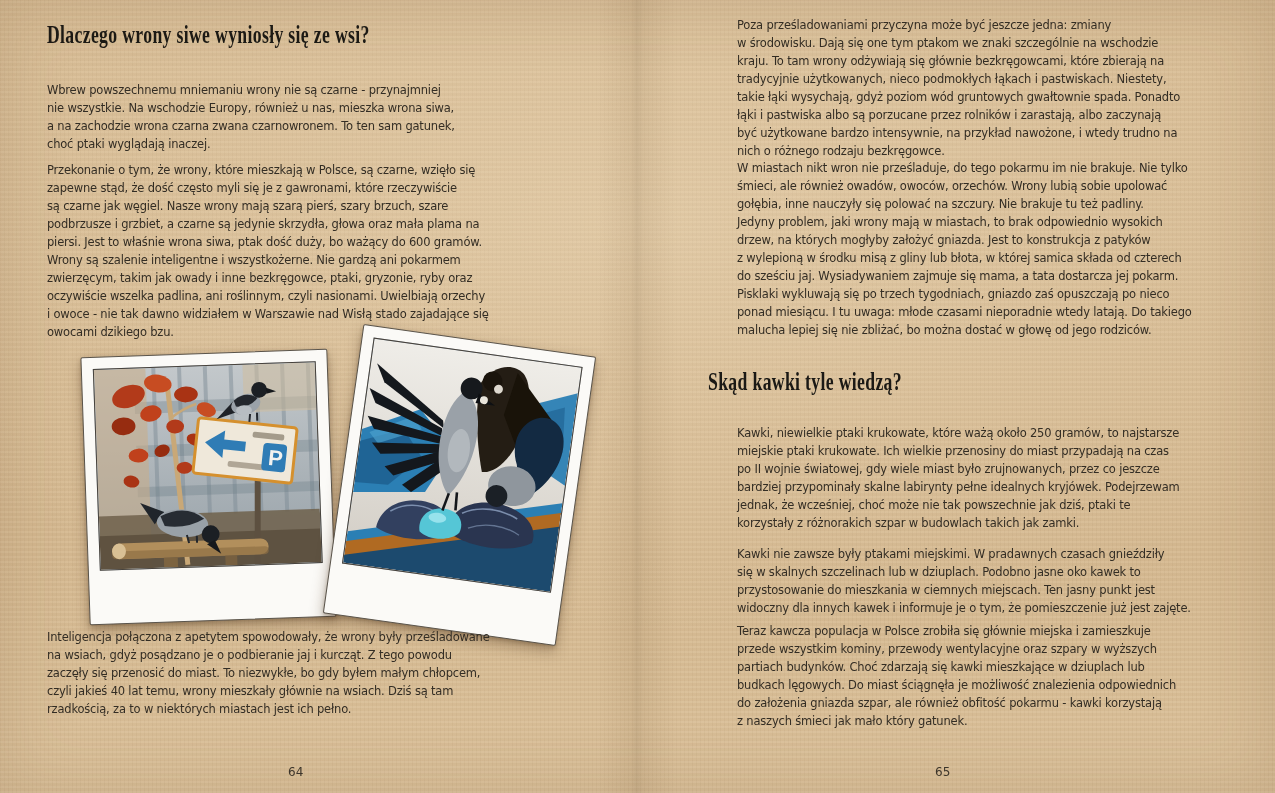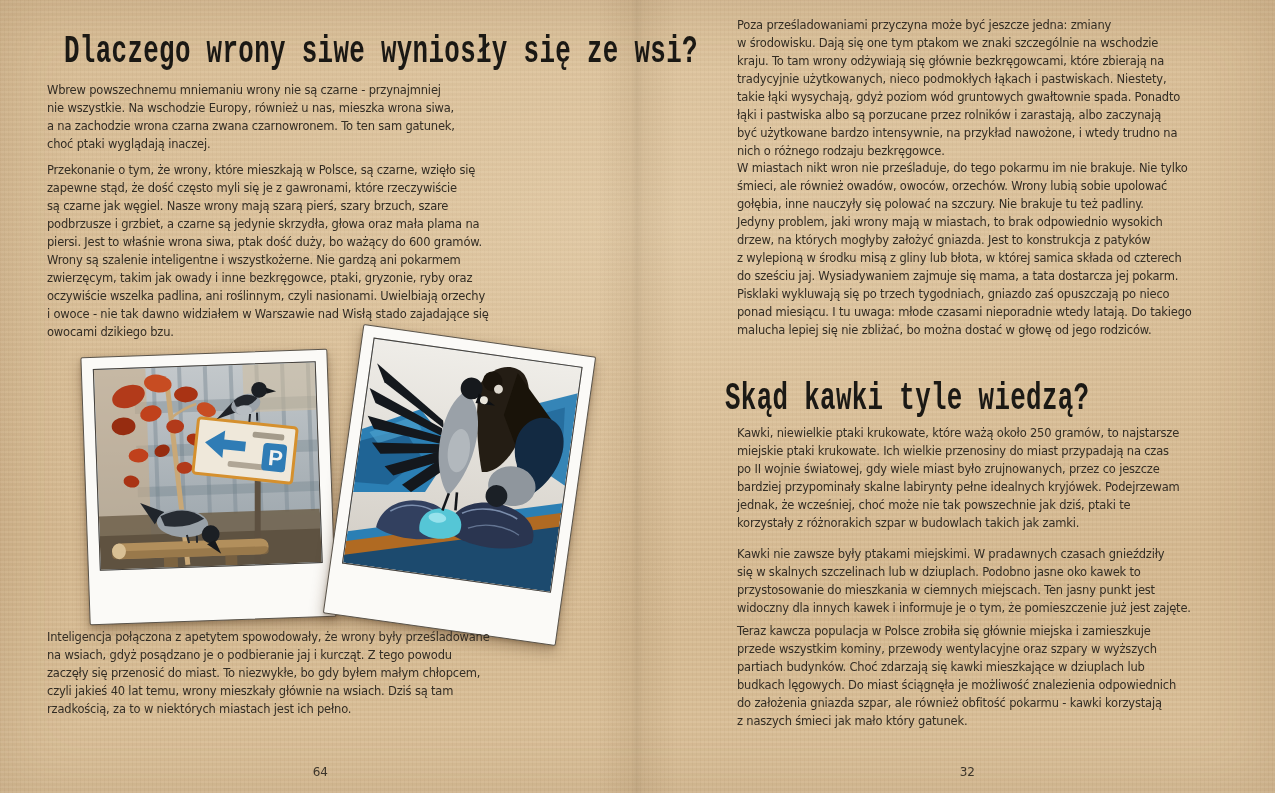--- a/index.html
+++ b/index.html
@@ -18,33 +18,33 @@
     content:""; position:absolute; inset:0; pointer-events:none;
     box-shadow: inset 0 0 70px rgba(92,62,30,0.16);
   }
   .gutter {
     position:absolute; left:597px; top:0; width:80px; height:100%;
     background:linear-gradient(90deg, rgba(90,60,25,0) 0%, rgba(90,60,25,0.07) 42%,
       rgba(60,40,15,0.11) 50%, rgba(90,60,25,0.07) 58%, rgba(90,60,25,0) 100%);
   }
 
   .heading {
-    position:absolute; margin:17px; font-family:Liberation Mono, monospace;
-    font-weight:700; font-size:38px; line-height:38px; color:#1b1915; white-space:pre;
+    position:absolute; margin:0; font-family:Liberation Serif, serif;
+    font-weight:700; font-size:26px; line-height:38px; color:#1b1915; white-space:pre;
   }
   .heading .cond { display:inline-block; transform:scaleX(0.68); transform-origin:0 0; letter-spacing:0.5px; }
 
   .para {
     position:absolute; font-size:12.5px; line-height:18px; color:#332d24;
     white-space:pre; letter-spacing:-0.2px;
     transform:scaleX(0.92); transform-origin:0 0;
   }
 
   .pagenum {
-    position:absolute; width:40px; text-align:right;
+    position:absolute; width:40px; text-align:left;
     font-size:12px; line-height:14px; color:#3b352b;
   }
 
   .polaroid {
     position:absolute; background:#fbfaf7; border:1px solid #5a544b; border-radius:2px;
     padding:11px;
     box-shadow:0 6px 14px rgba(75,50,25,0.35), 0 2px 4px rgba(75,50,25,0.25);
   }
   .polaroid .photo {
     border:1px solid #47423c; overflow:hidden; background:#aab2b7; height:100%;
@@ -272,15 +272,15 @@
 się w skalnych szczelinach lub w dziuplach. Podobno jasne oko kawek to
 przystosowanie do mieszkania w ciemnych miejscach. Ten jasny punkt jest
 widoczny dla innych kawek i informuje je o tym, że pomieszczenie już jest zajęte.</div>
     <div class="para" style="left:737px; top:622px;">Teraz kawcza populacja w Polsce zrobiła się głównie miejska i zamieszkuje
 przede wszystkim kominy, przewody wentylacyjne oraz szpary w wyższych
 partiach budynków. Choć zdarzają się kawki mieszkające w dziuplach lub
 budkach lęgowych. Do miast ściągnęła je możliwość znalezienia odpowiednich
 do założenia gniazda szpar, ale również obfitość pokarmu - kawki korzystają
 z naszych śmieci jak mało który gatunek.</div>
 
-    <div class="pagenum" style="left:935px; top:765px;">32</div>
+    <div class="pagenum" style="left:935px; top:765px;">65</div>
   </section>
 </div>
 
 </body></html>

